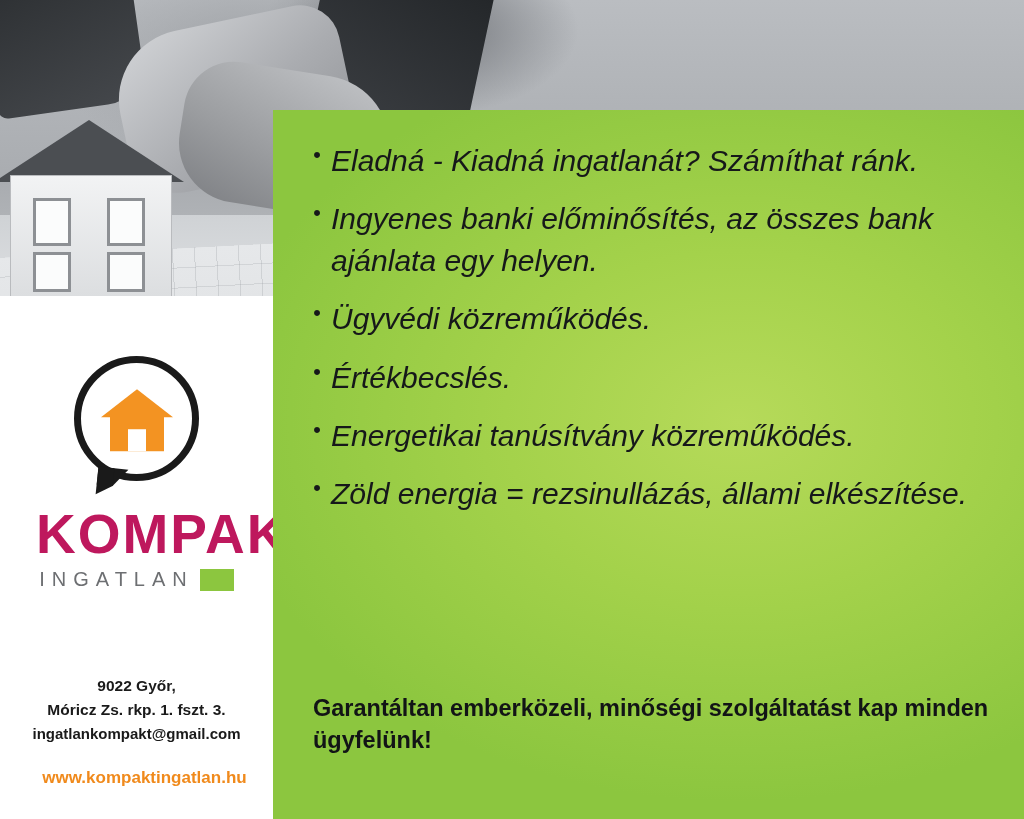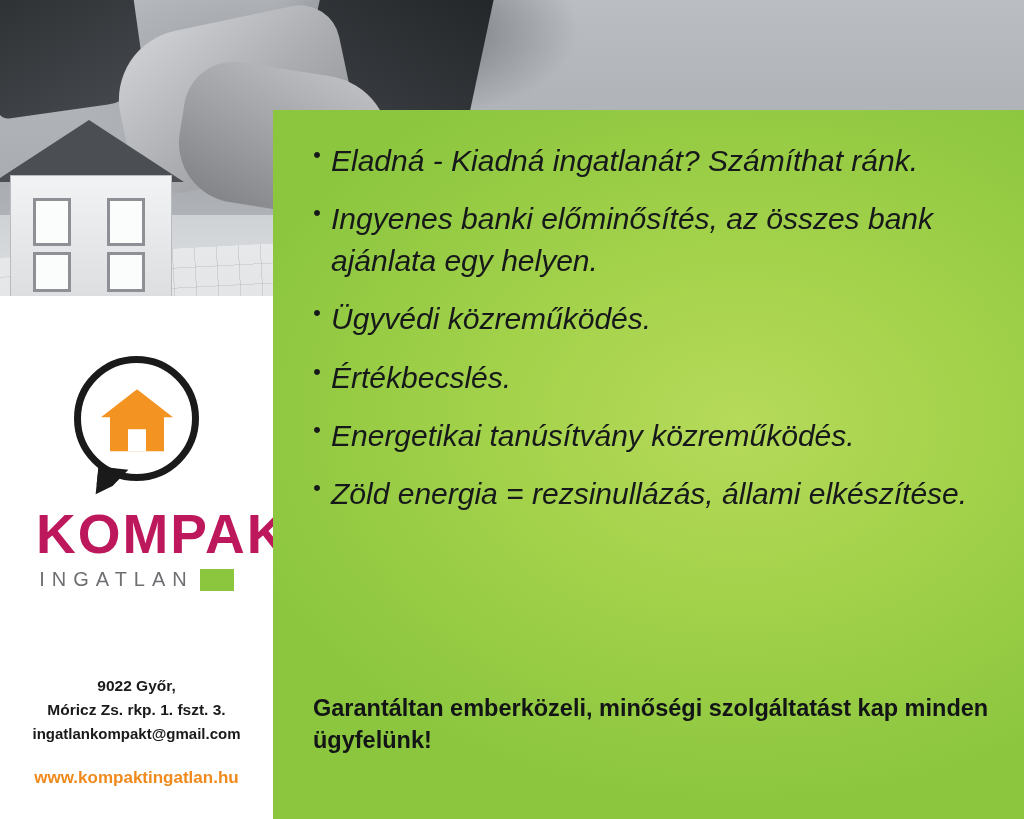--- a/index.html
+++ b/index.html
@@ -220,21 +220,21 @@
     font-size: 15.5px;
     font-weight: bold;
     line-height: 1.55;
   }
   .contact .mail {
     font-weight: bold;
     font-size: 15px;
   }
   .web {
     position: absolute;
-    left: 0; top: 472px;
+    left: 8px; top: 472px;
     width: 273px;
     text-align: center;
     color: #f08a1c;
     font-size: 17px;
     font-weight: bold;
   }
 
   
   .green-panel {
     position: absolute;

